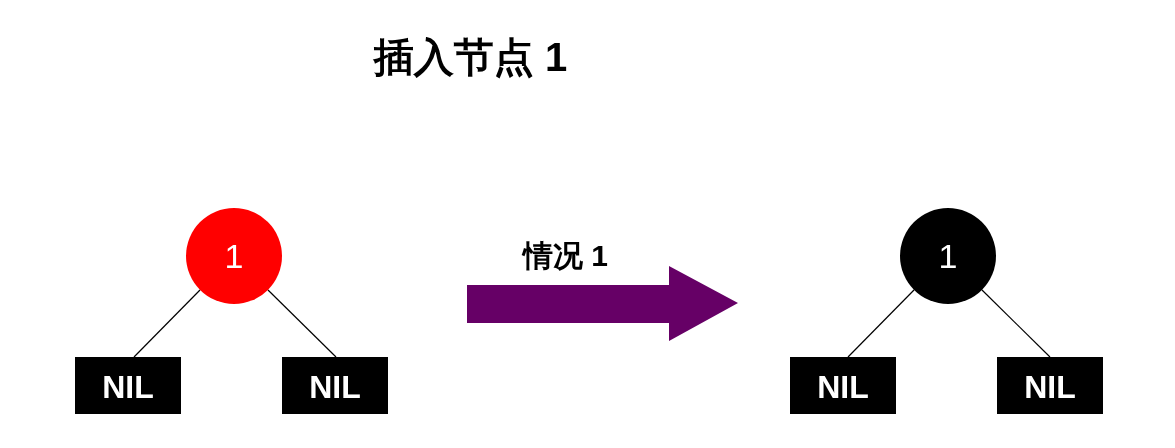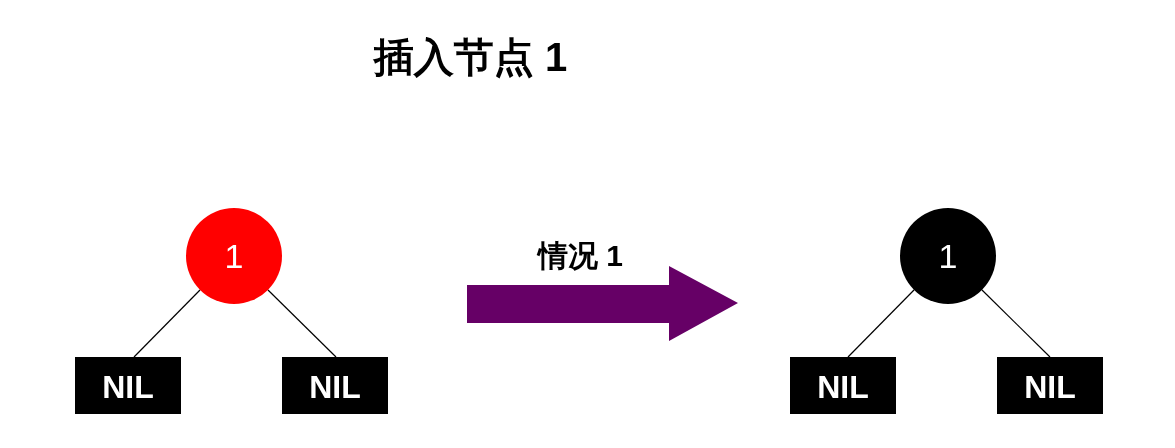--- a/index.html
+++ b/index.html
@@ -34,13 +34,13 @@
     <line x1="982" y1="290" x2="1050" y2="357" stroke="#000" stroke-width="1.2"></line>
     <circle cx="948" cy="256" r="48" fill="#000000"></circle>
     <text x="948" y="268" text-anchor="middle" font-size="34" fill="#ffffff" class="node-text">1</text>
     <rect x="790" y="357" width="106" height="57" fill="#000"></rect>
     <text x="843" y="398" text-anchor="middle" font-size="32" font-weight="bold" fill="#fff" class="node-text">NIL</text>
     <rect x="997" y="357" width="106" height="57" fill="#000"></rect>
     <text x="1050" y="398" text-anchor="middle" font-size="32" font-weight="bold" fill="#fff" class="node-text">NIL</text>
   </g>
 </svg>
 
-<div class="label" style="left:538px; top:236px;">情况 1</div>
+<div class="label" style="left:523px; top:236px;">情况 1</div>
 
 </body></html>

